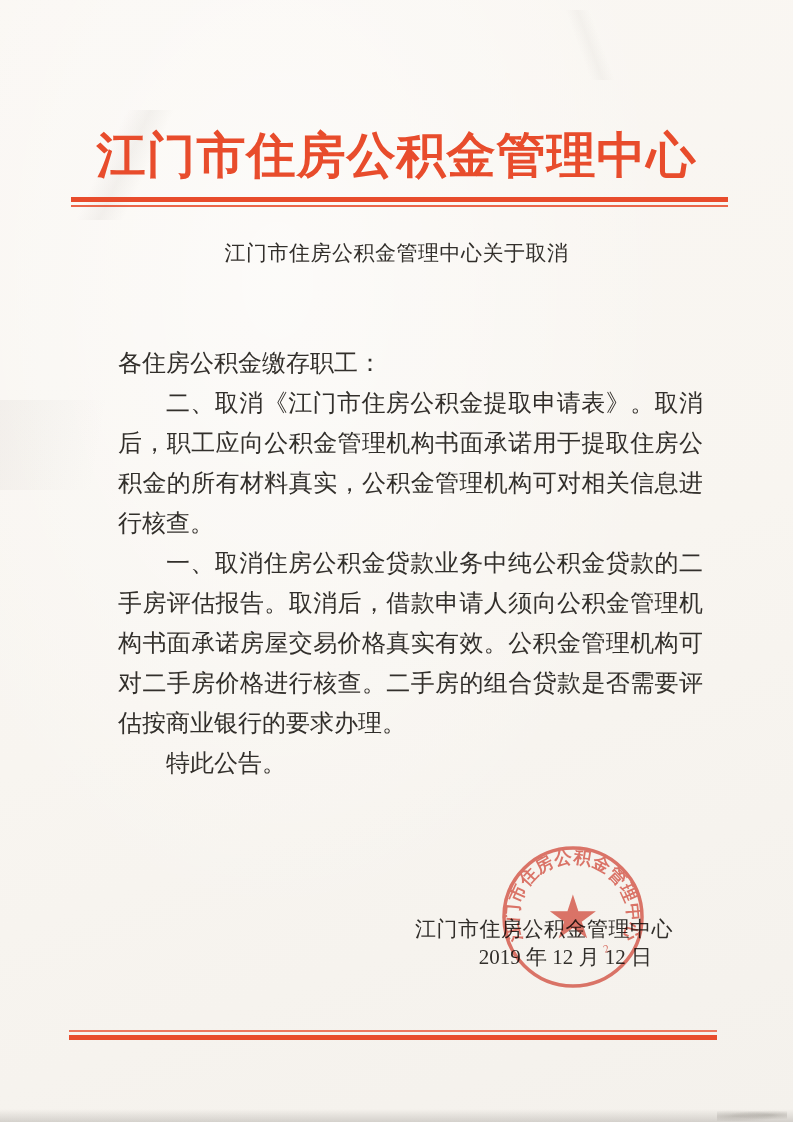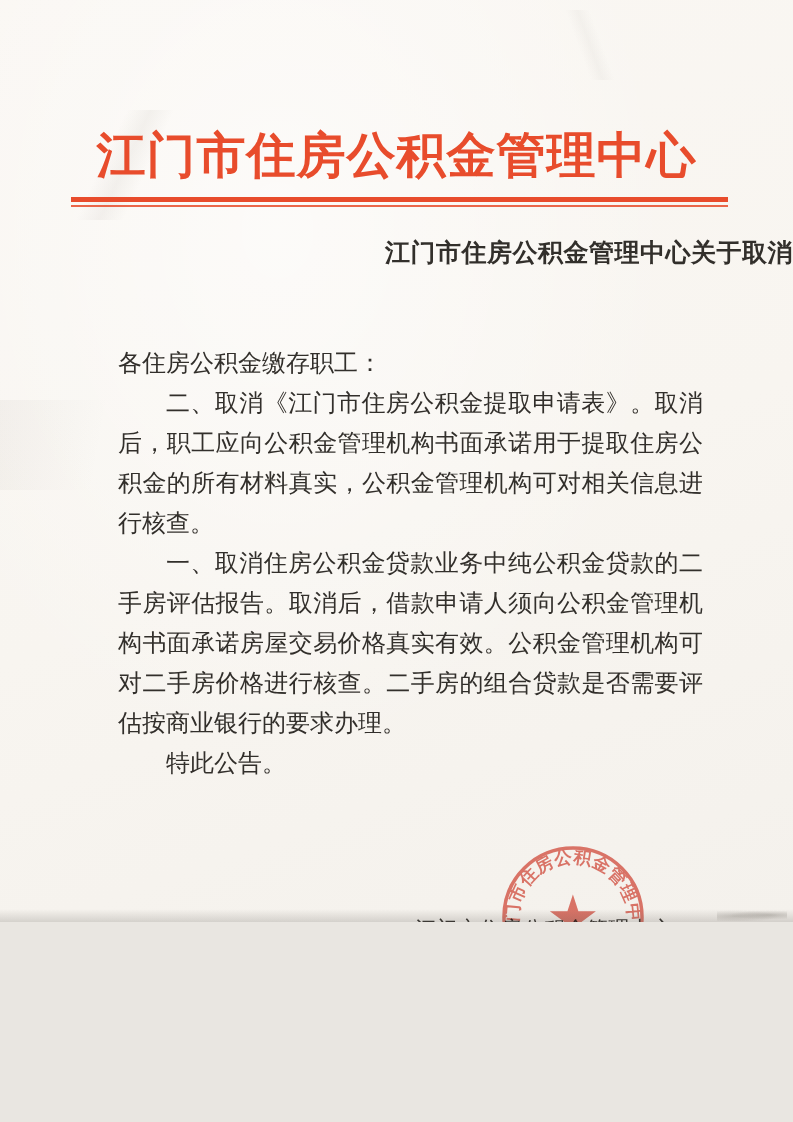--- a/index.html
+++ b/index.html
@@ -1,19 +1,19 @@
 <!DOCTYPE html>
 <html><head>
 <meta charset="utf-8">
 <style>
   html, body { margin: 0; padding: 0; background: #e9e6e1; }
   .page {
     position: relative;
     width: 793px;
-    height: 922px;
+    height: 1122px;
     margin: 0 auto;
     overflow: hidden;
     background:
       radial-gradient(ellipse at 35% 25%, rgba(255,255,255,0.55) 0%, rgba(255,255,255,0) 55%),
       linear-gradient(160deg, #faf7f3 0%, #f8f5f0 55%, #f4f1ec 100%);
     font-family: "Liberation Serif", "DejaVu Serif", serif;
     color: var(--ink, #322f2b);
   }
   
   .crease { position: absolute; pointer-events: none; }
@@ -41,23 +41,23 @@
     font-weight: bold;
     letter-spacing: 1px;
     color: var(--letterhead-red, #e84c2c);
   }
   .header-rule { position: absolute; top: 197px; left: 71px; width: 657px; }
   .header-rule .rule-thick { height: 4.5px; background: var(--rule-red, #e84c2c); }
   .header-rule .rule-thin  { height: 1.5px; background: var(--rule-red, #e84c2c); opacity: 0.85; margin-top: 3.5px; }
 
   .doc-title {
     position: absolute; top: 236px; left: 0; right: 0;
-    text-align: right;
-    font-size: 25px; line-height: 34px;
-    font-weight: bold;
+    text-align: center;
+    font-size: 21px; line-height: 34px;
+    font-weight: normal;
     letter-spacing: 0.5px;
   }
 
   .body-text {
     position: absolute; top: 343px; left: 118px; width: 585px;
     font-size: 24px; line-height: 40px;
     text-align: justify;
   }
   .body-text p { margin: 0; }
   .body-text .para { text-indent: 2em; }

